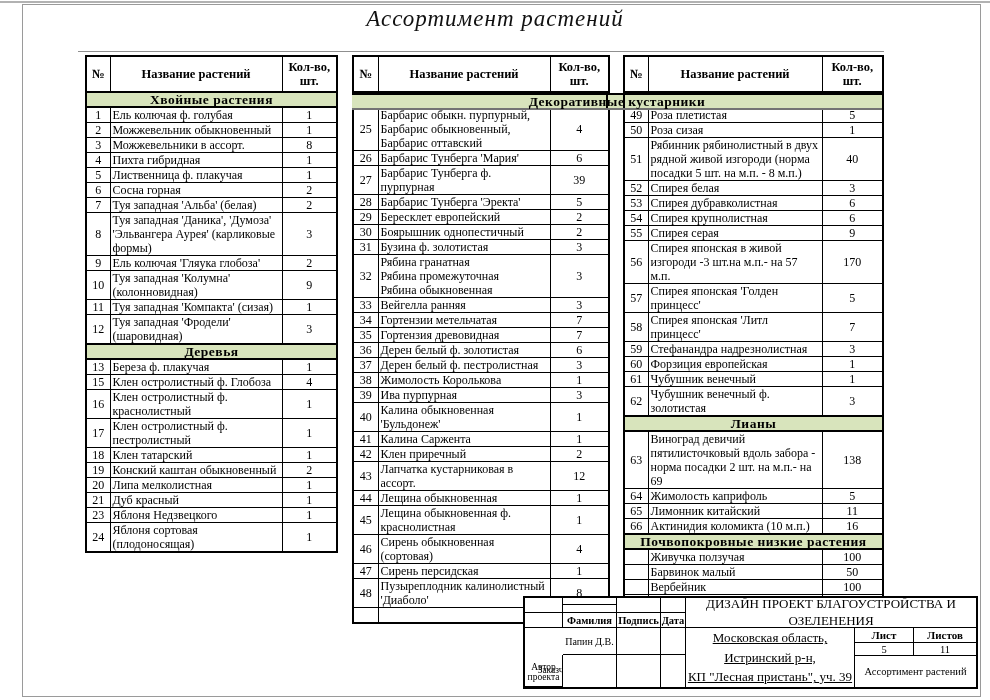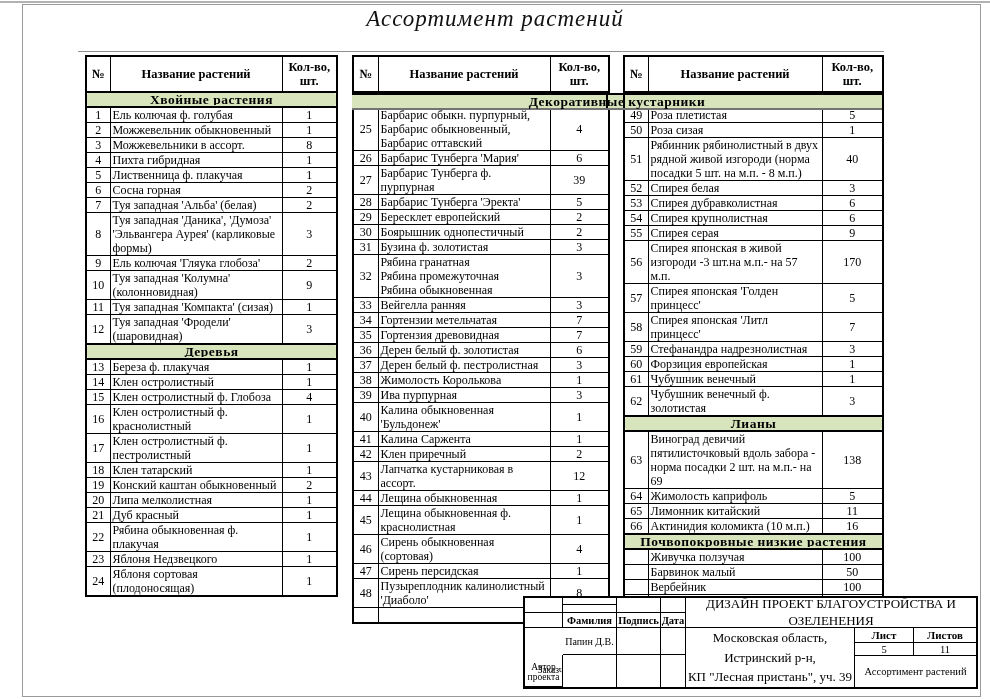--- a/index.html
+++ b/index.html
@@ -26,42 +26,42 @@
     border-bottom:2px solid #000;height:34px;vertical-align:middle;text-align:center;
     font-weight:bold;font-size:12.5px;line-height:1.15;padding:0 2px;
   }
   table.plant td{font-size:12px;line-height:14px;height:14px;padding:0 2px;vertical-align:middle;}
   table.plant td.num,table.plant td.qty{text-align:center;padding:0;}
   table.plant td.name{white-space:pre-line;}
   table.plant tr.tall td{height:27px;}
   table.plant tr.section td{
     border-top:2px solid #000;border-bottom:2px solid #000;background:#d8e4bc;
     font-weight:bold;text-align:center;font-size:13.5px;letter-spacing:.5px;
-    height:13px;line-height:13px;padding:0;border-radius:6px;
+    height:13px;line-height:13px;padding:0;
   }
   
   .shared-band{
     position:absolute;left:352px;top:93px;width:530px;height:17px;z-index:2;box-sizing:border-box;
     background:#d8e4bc;border-top:2px solid #000;border-bottom:2px solid #737373;
     text-align:center;font-weight:bold;font-size:13.5px;letter-spacing:.5px;line-height:13px;color:#000;
   }
   .shared-band .edge{position:absolute;top:0;width:2px;height:100%;background:#000;}
   .shared-band .edge.e1{left:254px;}
   .shared-band .edge.e2{left:271px;}
 
   
   .titleblock{position:absolute;left:523px;top:596px;width:455px;height:93px;box-sizing:border-box;border:2px solid #000;background:#fff;z-index:2;}
   .tb{position:absolute;box-sizing:border-box;overflow:hidden;}
   .tb.br{border-right:1px solid #000;}
   .tb.bb{border-bottom:1px solid #000;}
   .tb-role{font-size:9.5px;line-height:1.05;text-align:center;display:flex;align-items:center;justify-content:center;}
   .tb-head{font-weight:bold;font-size:10.5px;display:flex;align-items:center;justify-content:center;}
   .tb-name{font-size:10px;display:flex;align-items:center;justify-content:center;}
   .tb-project{font-size:13px;text-align:center;display:flex;align-items:center;justify-content:center;line-height:1.25;padding:0 6px;}
-  .tb-location{font-size:13px;text-align:center;white-space:pre-line;display:flex;align-items:center;justify-content:center;line-height:1.5;}
+  .tb-location{font-size:13px;text-align:center;white-space:pre-line;display:flex;align-items:center;justify-content:center;line-height:1.5;text-decoration:underline;}
   .tb-sheet-h{font-weight:bold;font-size:11px;display:flex;align-items:center;justify-content:center;}
   .tb-sheet-v{font-size:10.5px;display:flex;align-items:center;justify-content:center;}
   .tb-doc{font-size:10.5px;display:flex;align-items:center;justify-content:center;}
 </style>
 </head>
 <body>
 
 <div class="sheet-top-edge"></div>
 <div class="sheet-border"></div>
 
@@ -148,25 +148,20 @@
         </tr>
         <tr class="section">
           <td colspan="3">Деревья</td>
         </tr>
         <tr>
           <td class="num">13</td>
           <td class="name">Береза ф. плакучая</td>
           <td class="qty">1</td>
         </tr>
         <tr>
-          <td class="num">14</td>
-          <td class="name">Клен остролистный</td>
-          <td class="qty">1</td>
-        </tr>
-        <tr>
           <td class="num">15</td>
           <td class="name">Клен остролистный ф. Глобоза</td>
           <td class="qty">4</td>
         </tr>
         <tr>
           <td class="num">16</td>
           <td class="name">Клен остролистный ф. краснолистный</td>
           <td class="qty">1</td>
         </tr>
         <tr>
@@ -185,25 +180,20 @@
           <td class="qty">2</td>
         </tr>
         <tr>
           <td class="num">20</td>
           <td class="name">Липа мелколистная</td>
           <td class="qty">1</td>
         </tr>
         <tr>
           <td class="num">21</td>
           <td class="name">Дуб красный</td>
-          <td class="qty">1</td>
-        </tr>
-        <tr class="tall">
-          <td class="num">22</td>
-          <td class="name">Рябина обыкновенная ф. плакучая</td>
           <td class="qty">1</td>
         </tr>
         <tr>
           <td class="num">23</td>
           <td class="name">Яблоня Недзвецкого</td>
           <td class="qty">1</td>
         </tr>
         <tr>
           <td class="num">24</td>
           <td class="name">Яблоня сортовая (плодоносящая)</td>

